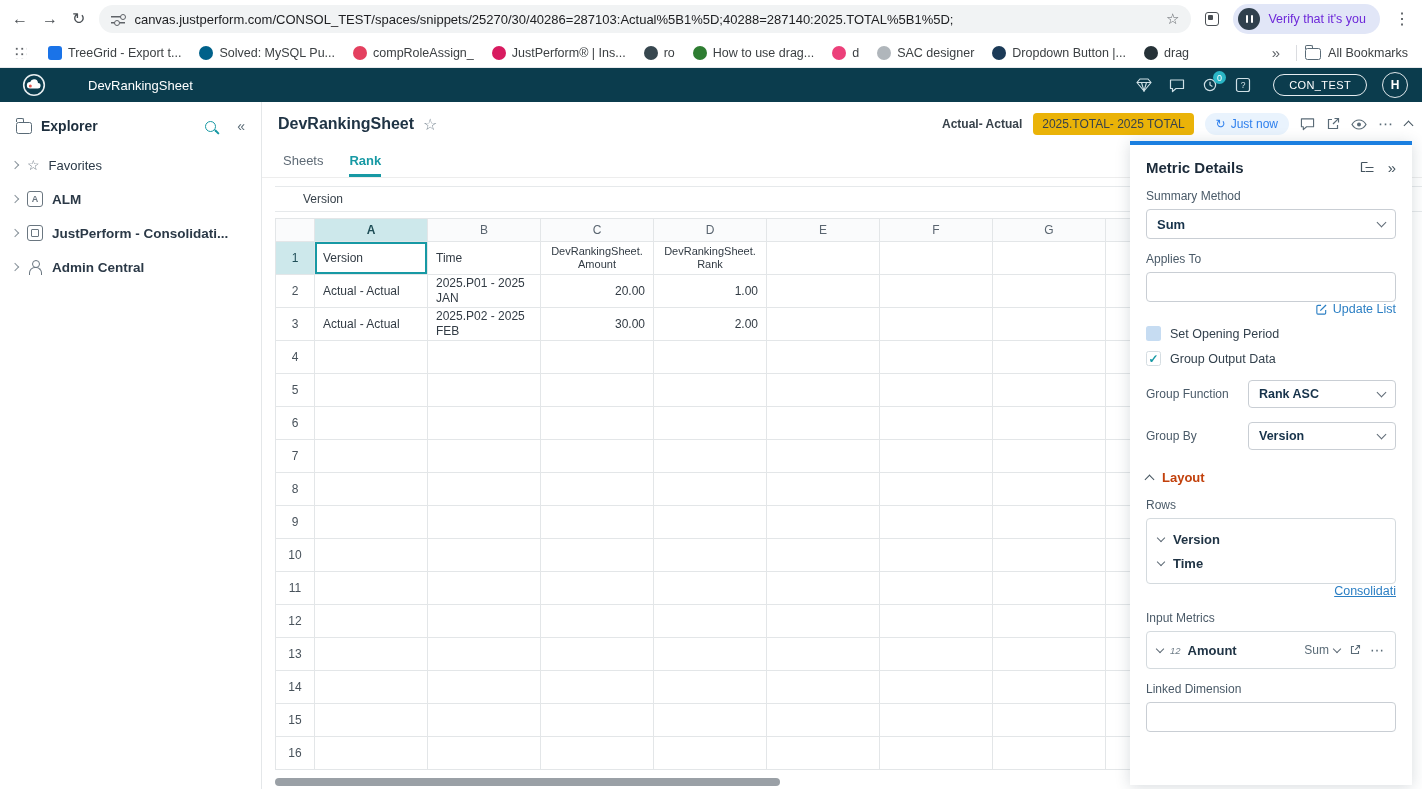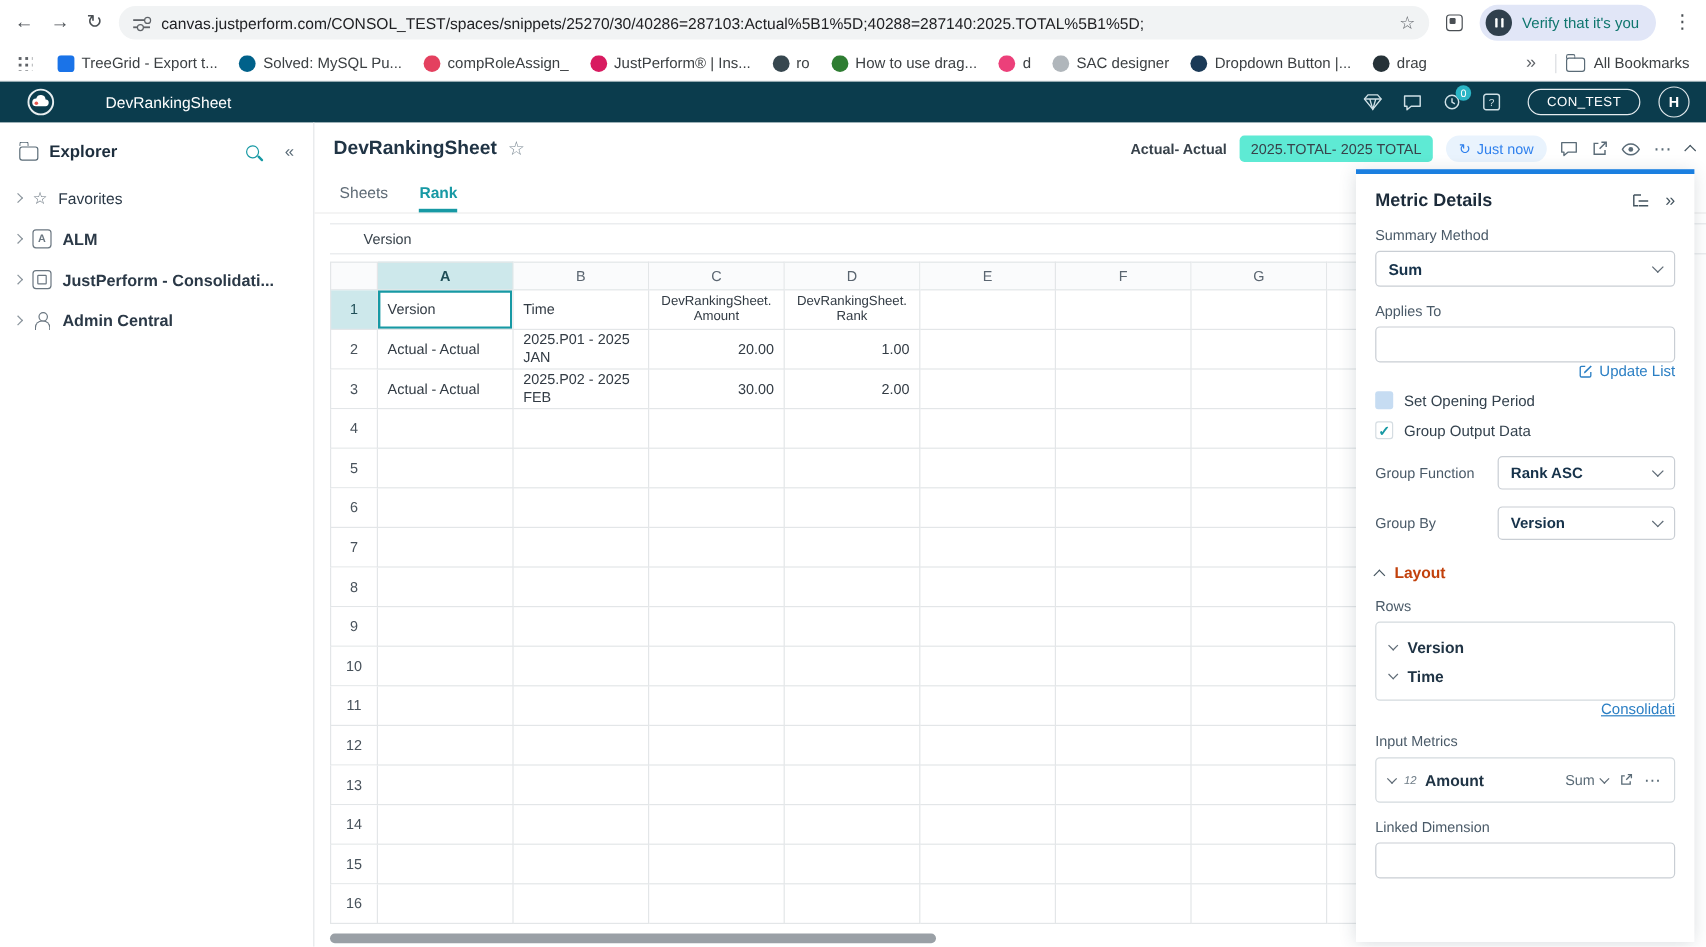--- a/index.html
+++ b/index.html
@@ -12,21 +12,21 @@
   .url-pill { flex: 1; height: 28px; background: #f1f3f4; border-radius: 14px; display: flex; align-items: center; padding: 0 12px; gap: 9px; min-width: 0; }
   .tune-ic { width: 14px; height: 13px; flex-shrink: 0; position: relative;
     background: linear-gradient(#5f6368,#5f6368) 0 3.5px/14px 1.5px no-repeat,
                 linear-gradient(#5f6368,#5f6368) 0 9.5px/14px 1.5px no-repeat; }
   .tune-ic::before { content:""; position:absolute; top:1.5px; left:8.5px; width:4px; height:4px; border-radius:50%; border:1.5px solid #5f6368; background:#f1f3f4; }
   .tune-ic::after { content:""; position:absolute; top:7.5px; left:2.5px; width:4px; height:4px; border-radius:50%; border:1.5px solid #5f6368; background:#f1f3f4; }
   .url-text { font-size: 13px; color: #202124; white-space: nowrap; overflow: hidden; flex: 1; }
   .url-star { color: #5f6368; font-size: 15px; flex-shrink: 0; }
   .tabgrp-ic { width: 14px; height: 14px; border: 1.6px solid #4a4f54; border-radius: 3px; position: relative; flex-shrink: 0; cursor: pointer; }
   .tabgrp-ic::before { content:""; position:absolute; top:2px; left:2px; width:5px; height:5px; background:#4a4f54; border-radius:1px; }
-  .verify-pill { height: 30px; background: #e1e6f7; border-radius: 15px; display: flex; align-items: center; gap: 8px; padding: 0 14px 0 5px; font-size: 12.5px; color: #0f766e; flex-shrink: 0; cursor: pointer; }
+  .verify-pill { height: 30px; background: #e1e6f7; border-radius: 15px; display: flex; align-items: center; gap: 8px; padding: 0 14px 0 5px; font-size: 12.5px; color: #6d28d9; flex-shrink: 0; cursor: pointer; }
   .pause-circle { width: 22px; height: 22px; border-radius: 50%; background: #30404d; display: flex; align-items: center; justify-content: center; gap: 2.5px; }
   .pause-circle i { width: 2.5px; height: 8px; background: #fff; border-radius: 1px; }
   .kebab { font-size: 16px; }
 
   
   .bmbar { height: 30px; display: flex; align-items: center; padding: 0 14px; border-bottom: 1px solid #e8eaed; background: #fff; }
   .apps-grid { width: 13px; height: 13px; margin-right: 12px; cursor: pointer;
     background-image: radial-gradient(#5f6368 1.2px, transparent 1.4px); background-size: 5.5px 5.5px; background-position: 0 0; }
   .bm-list { display: flex; align-items: center; min-width: 0; overflow: hidden; }
   .bm-item { display: flex; align-items: center; gap: 6px; font-size: 12.5px; color: #3c4043; padding: 0 9px; cursor: pointer; white-space: nowrap; }
@@ -66,21 +66,21 @@
   .person-ic::before { content:""; position:absolute; top:.5px; left:4.5px; width:6px; height:6px; border:1.3px solid #6a7680; border-radius:50%; }
   .person-ic::after { content:""; position:absolute; bottom:.5px; left:2px; width:11px; height:6.5px; border:1.3px solid #6a7680; border-bottom:none; border-radius:6px 6px 0 0; }
 
   
   .content { flex: 1; min-width: 0; position: relative; }
   .c-head { height: 44px; display: flex; align-items: center; padding: 0 10px 0 16px; gap: 9px; }
   .c-title { font-size: 16px; font-weight: 700; color: #203445; }
   .c-star { color: #7a8893; font-size: 16px; cursor: pointer; }
   .c-meta { margin-left: auto; display: flex; align-items: center; gap: 11px; }
   .ctx-version { font-size: 12px; font-weight: 700; color: #38424b; cursor: pointer; }
-  .ctx-period { font-size: 12px; color: #38424b; background: #5eead4; padding: 4px 9px; border-radius: 4px; cursor: pointer; }
+  .ctx-period { font-size: 12px; color: #38424b; background: #eab308; padding: 4px 9px; border-radius: 4px; cursor: pointer; }
   .saved-badge { display: flex; align-items: center; gap: 5px; background: #e9f3fd; color: #2f80ed; font-size: 12px; padding: 4px 11px; border-radius: 13px; cursor: pointer; }
   .saved-badge .sync { font-style: normal; font-size: 12px; }
   .c-ic { color: #5a6b77; display: flex; align-items: center; cursor: pointer; }
   .c-ic.more { font-size: 15px; letter-spacing: 1px; }
   .tabs { display: flex; gap: 26px; padding-left: 21px; border-bottom: 1px solid #ededed; height: 32px; align-items: flex-end; }
   .tab { font-size: 13px; color: #5f6b76; padding-bottom: 9px; cursor: pointer; }
   .tab.active { color: #1799a4; font-weight: 600; border-bottom: 3px solid #1799a4; padding-bottom: 6px; }
 
   
   .gridwrap { margin: 8px 0 0 13px; }

